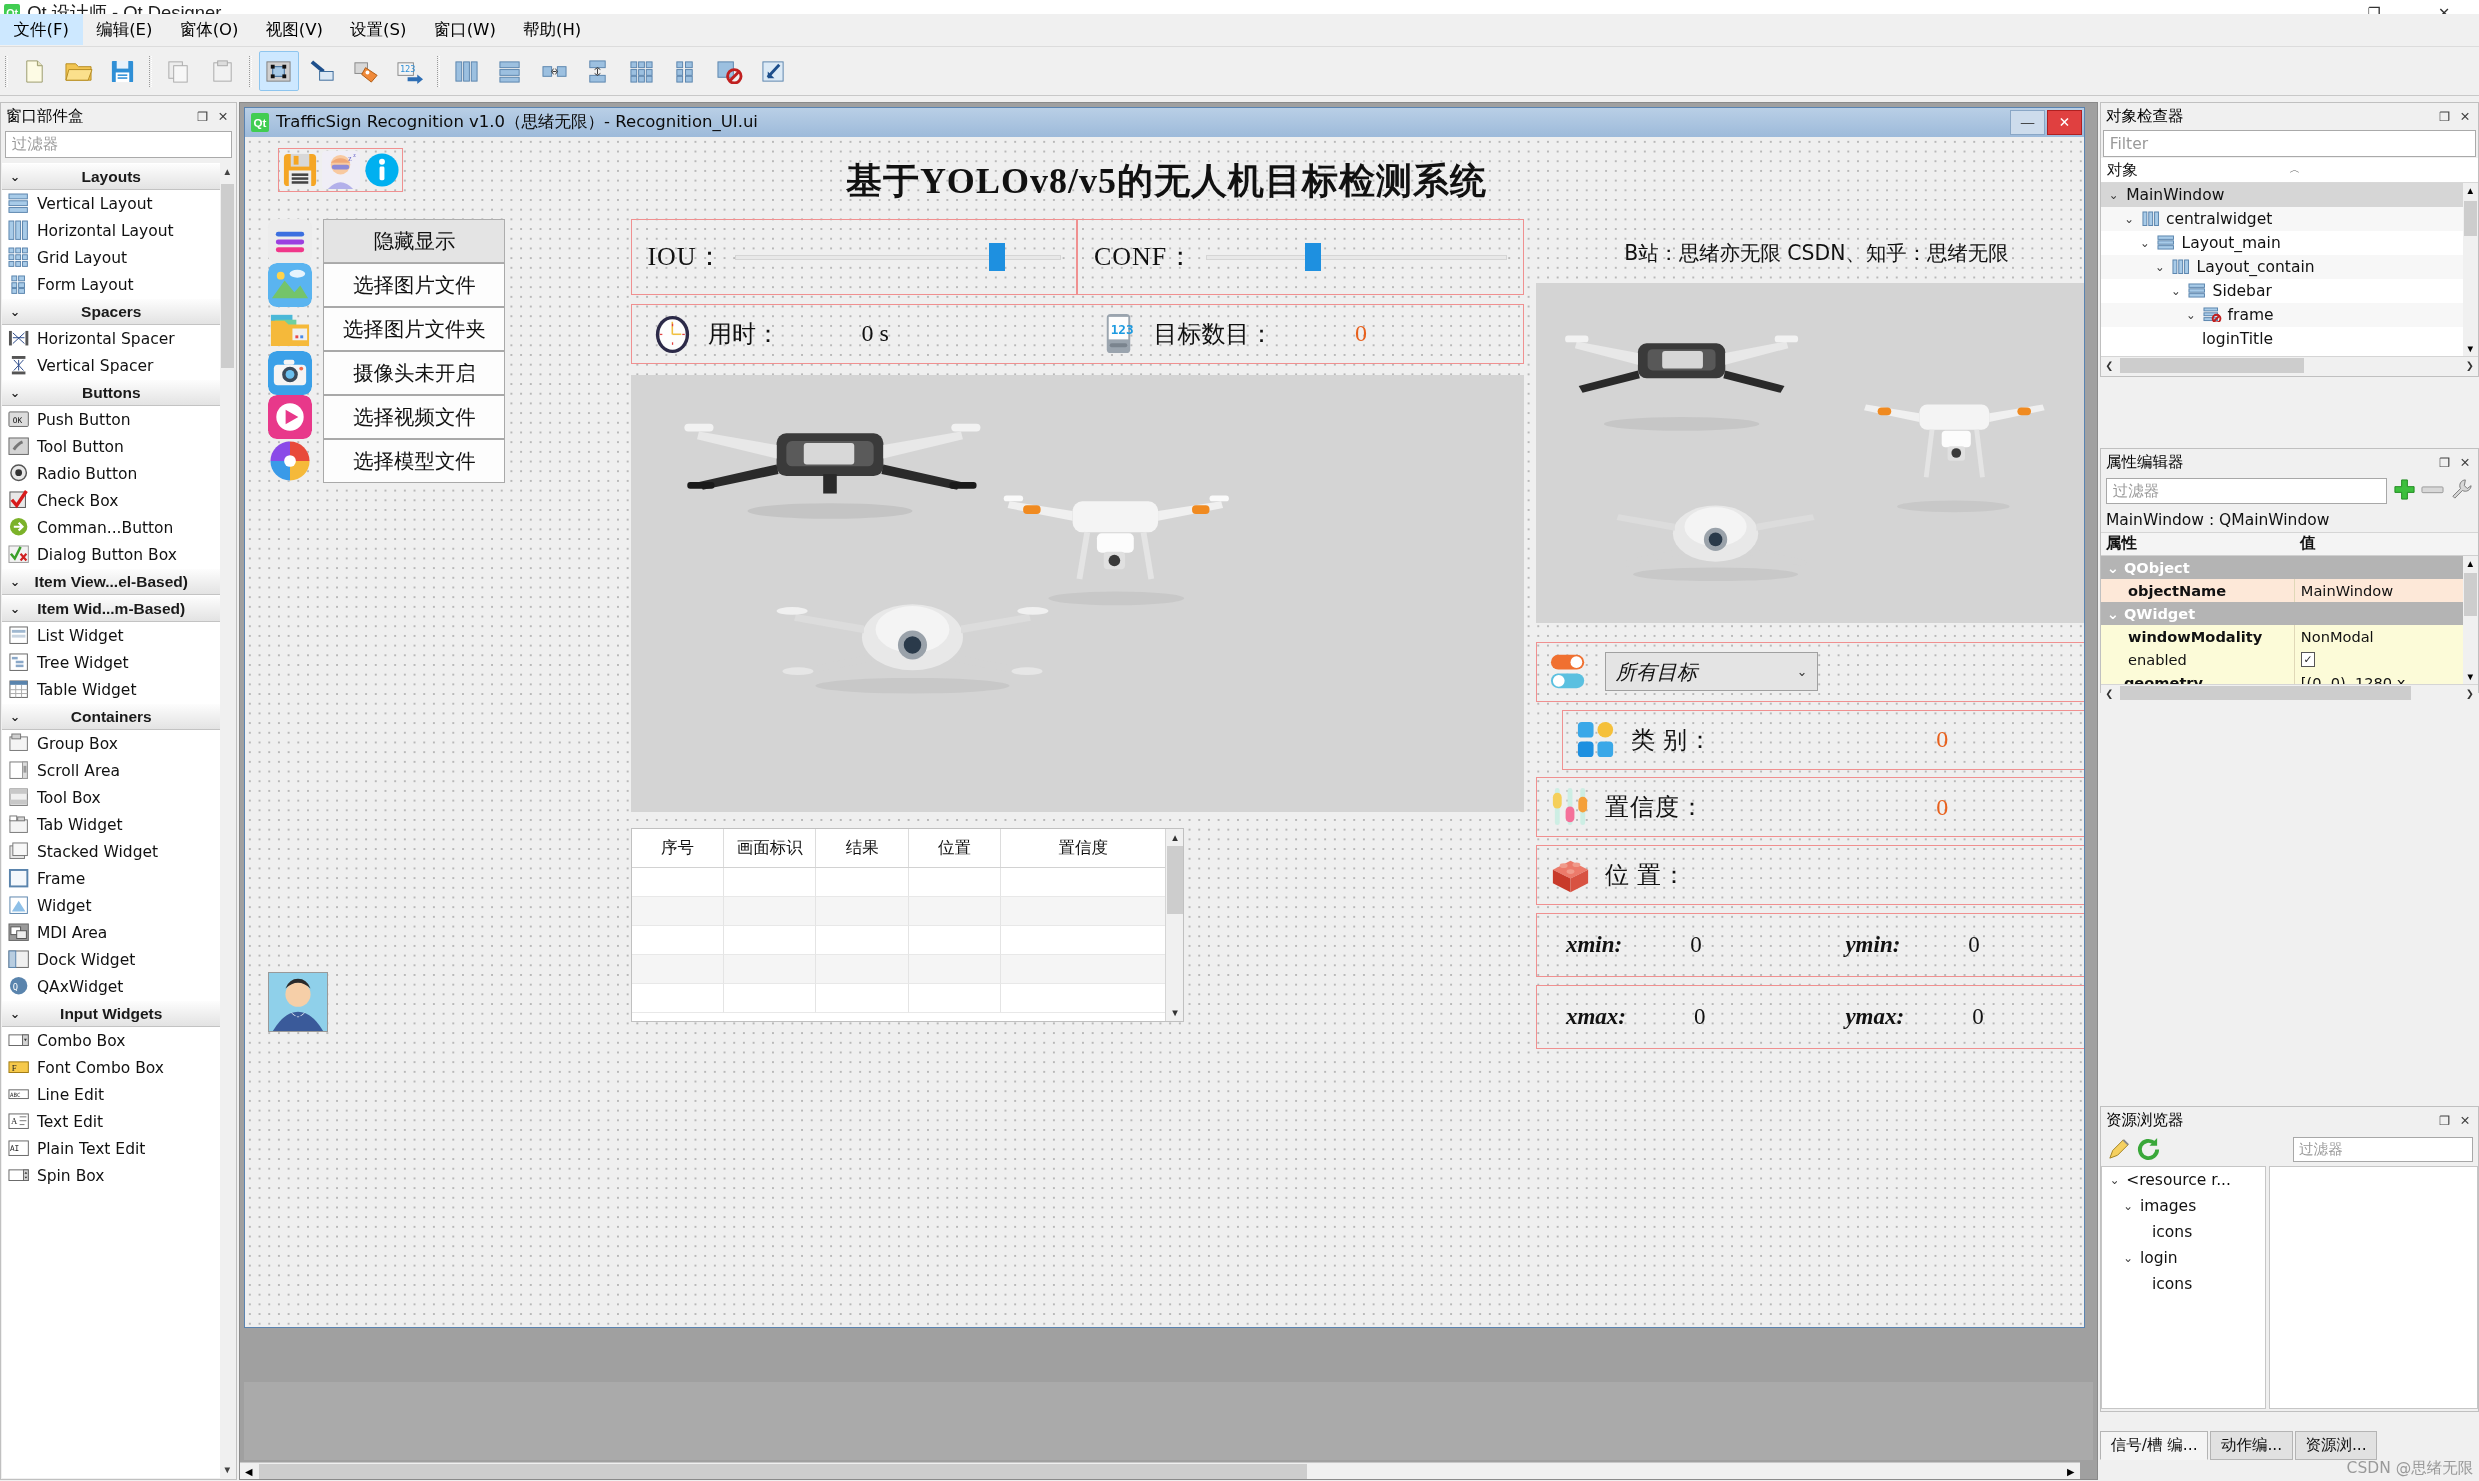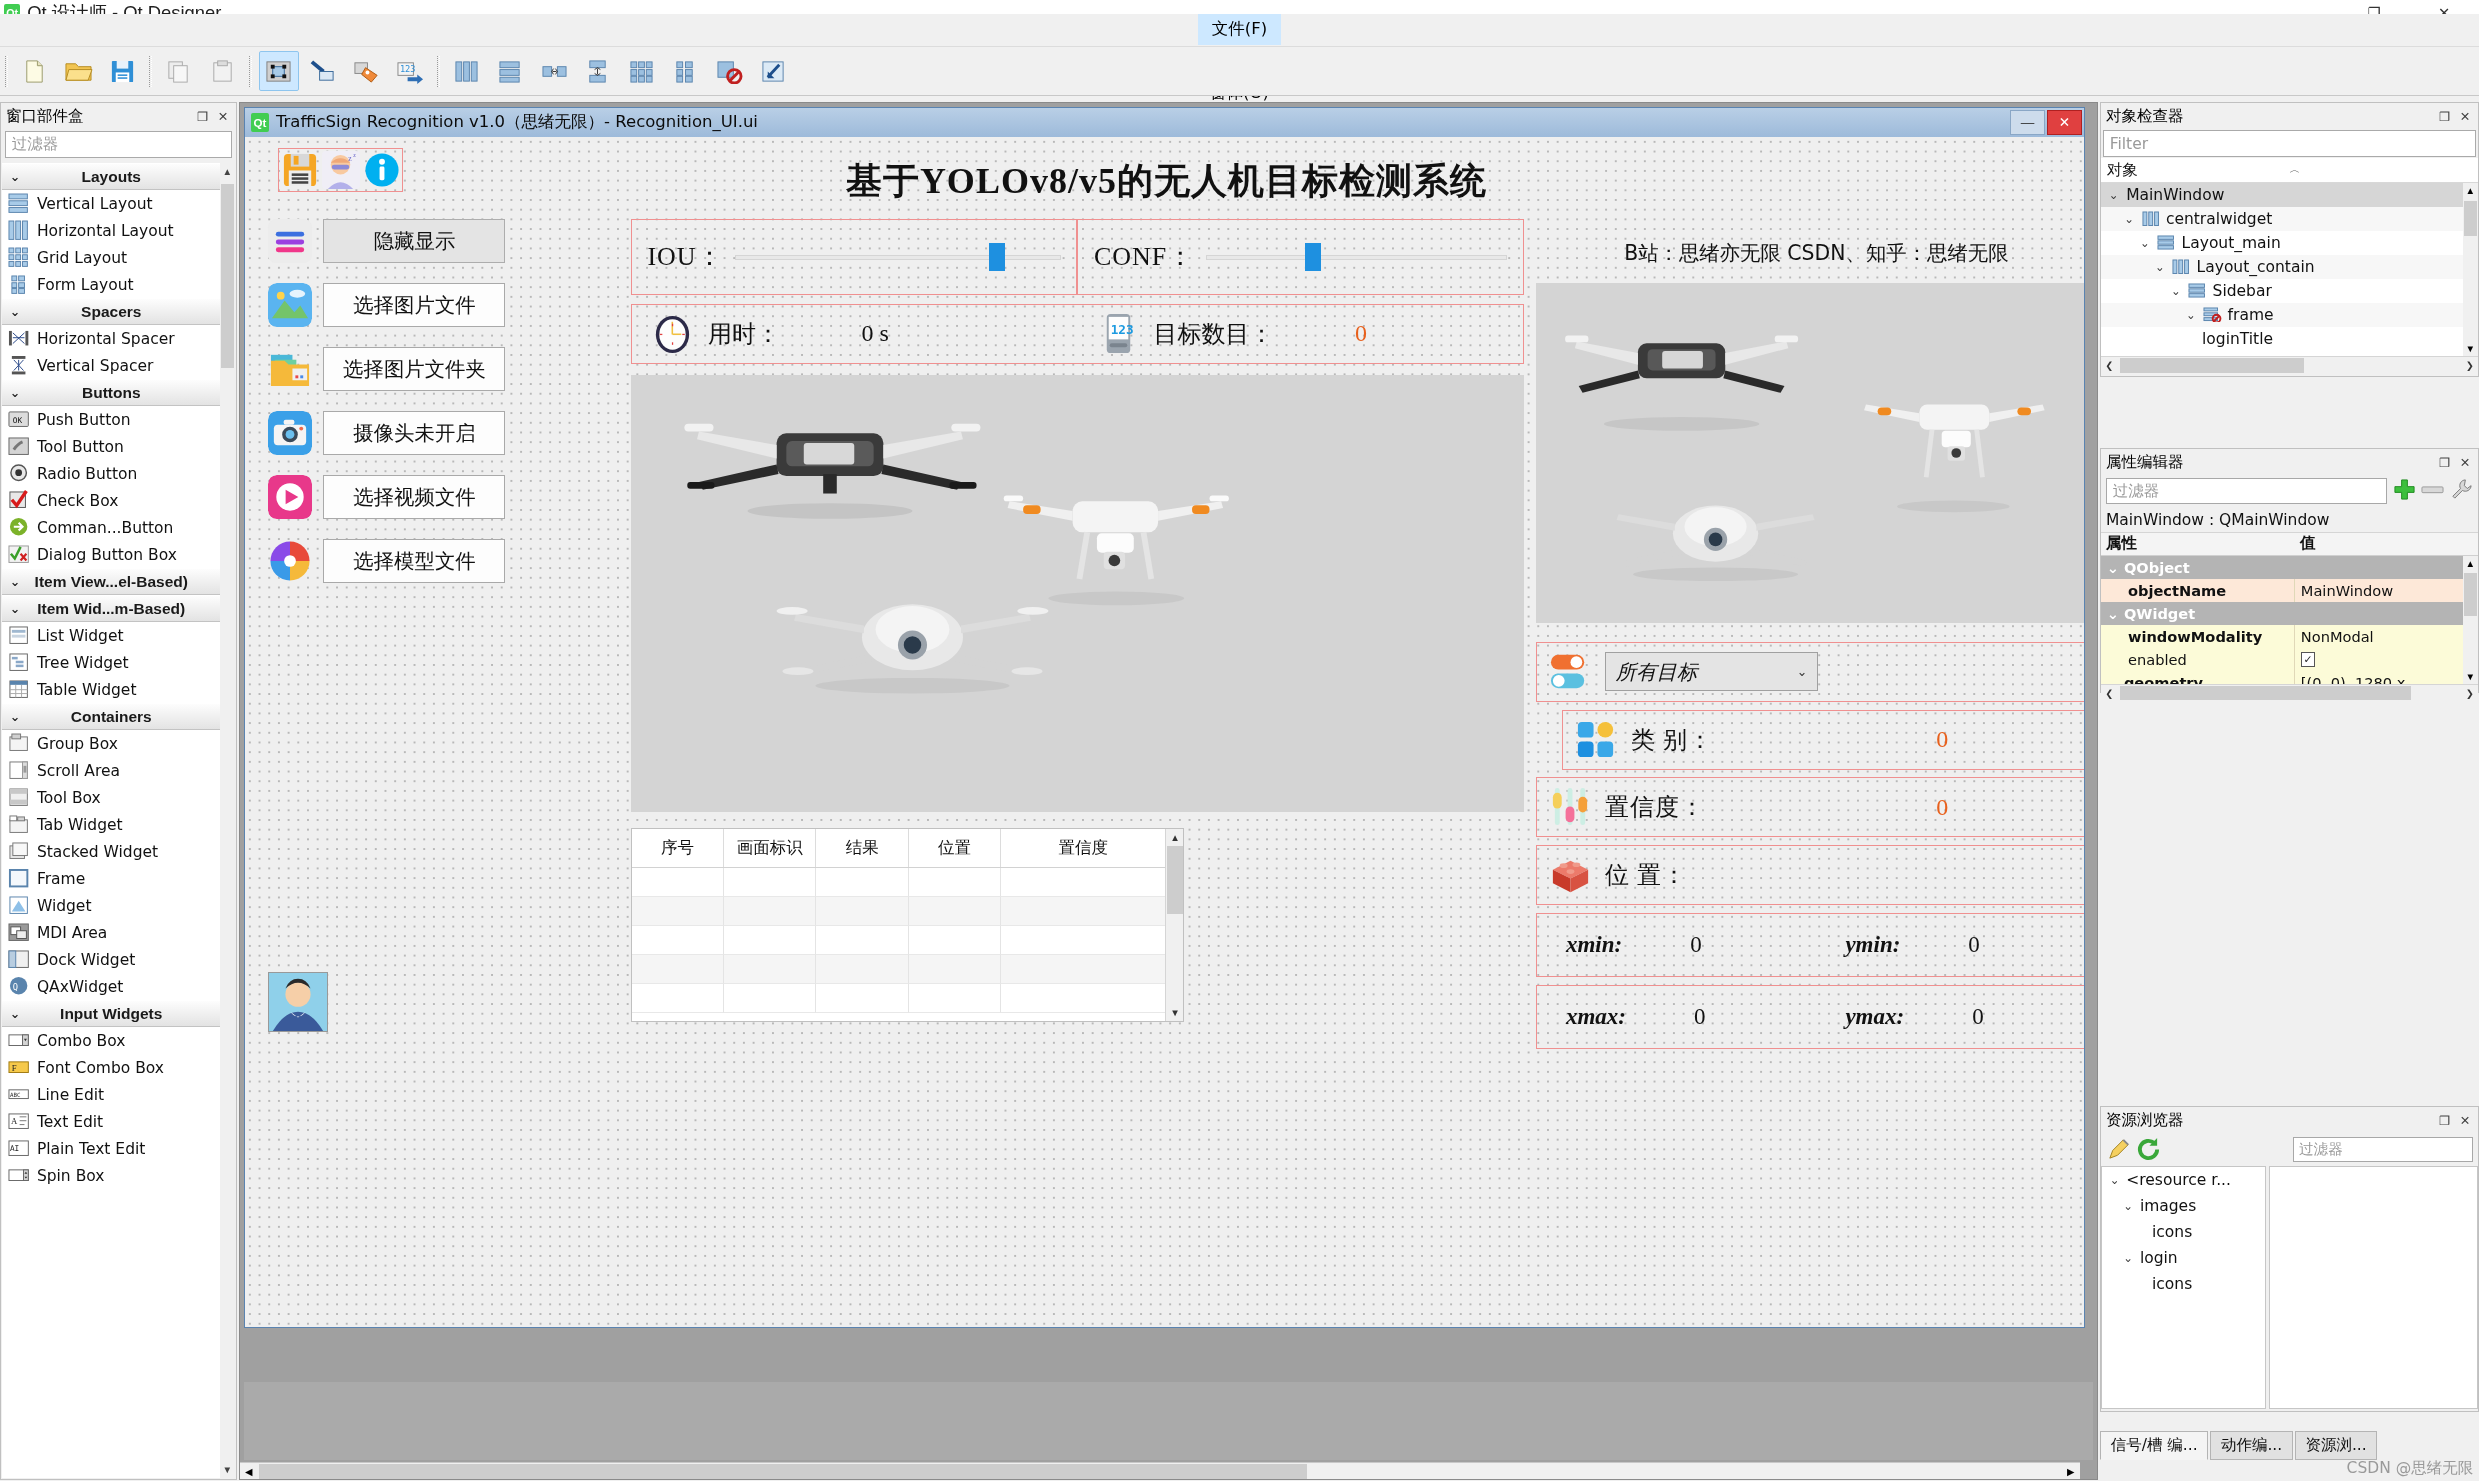--- a/index.html
+++ b/index.html
@@ -28,21 +28,20 @@
   #titlebar .tb-btn {
     width: 70px; height: 25px; display: flex; align-items: center; justify-content: center;
     font-size: 14.6px; color: #333;
   }
 
   
   #menubar {
     position: absolute; left: 0; top: 13.6px; width: 2479px; height: 33px;
     background: #f0f0f0; display: flex; align-items: center;
     border-bottom: 1px solid #dcdcdc;
-    flex-direction: column;
   }
   .menu-item {
     padding: 4.9px 13.6px; font-size: 16.5px; color: #000;
     font-family: "DejaVu Sans", sans-serif;
   }
   .menu-item.active { background: #cde8ff; }
 
   
   #toolbar {
     position: absolute; left: 0; top: 47px; width: 2479px; height: 49px;
@@ -147,21 +146,21 @@
     font-family: "Liberation Serif", "DejaVu Serif", serif;
     font-size: 36px; font-weight: bold; color: #111; letter-spacing: 1px; text-align: right;
   }
 
   
   #topicons { position: absolute; left: 33px; top: 11.6px; display: flex; gap: 2.9px; padding: 1.9px; }
   .ticon { width: 38px; height: 38px; border-radius: 3.9px; overflow: hidden; position: relative; }
 
   
   #sidebar { position: absolute; left: 23px; top: 82px; width: 252px; }
-  .sb-row { display: flex; align-items: center; gap: 11.6px; margin-bottom: 20px; }
+  .sb-row { display: flex; align-items: center; gap: 11.6px; margin-bottom: 0; }
   .sb-icon { width: 44px; height: 44px; border-radius: 8.7px; position: relative; overflow: hidden; flex: 0 0 44px; }
   .sb-btn {
     width: 182px; height: 44px; background: #fdfdfd; border: 1px solid #a9a9a9;
     display: flex; align-items: center; justify-content: center;
     font-size: 20.4px; color: #111; font-family: "DejaVu Sans", sans-serif;
   }
   .sb-btn.grey { background: #e4e4e4; border-color: #adadad; }
 
   
   #confrow {

